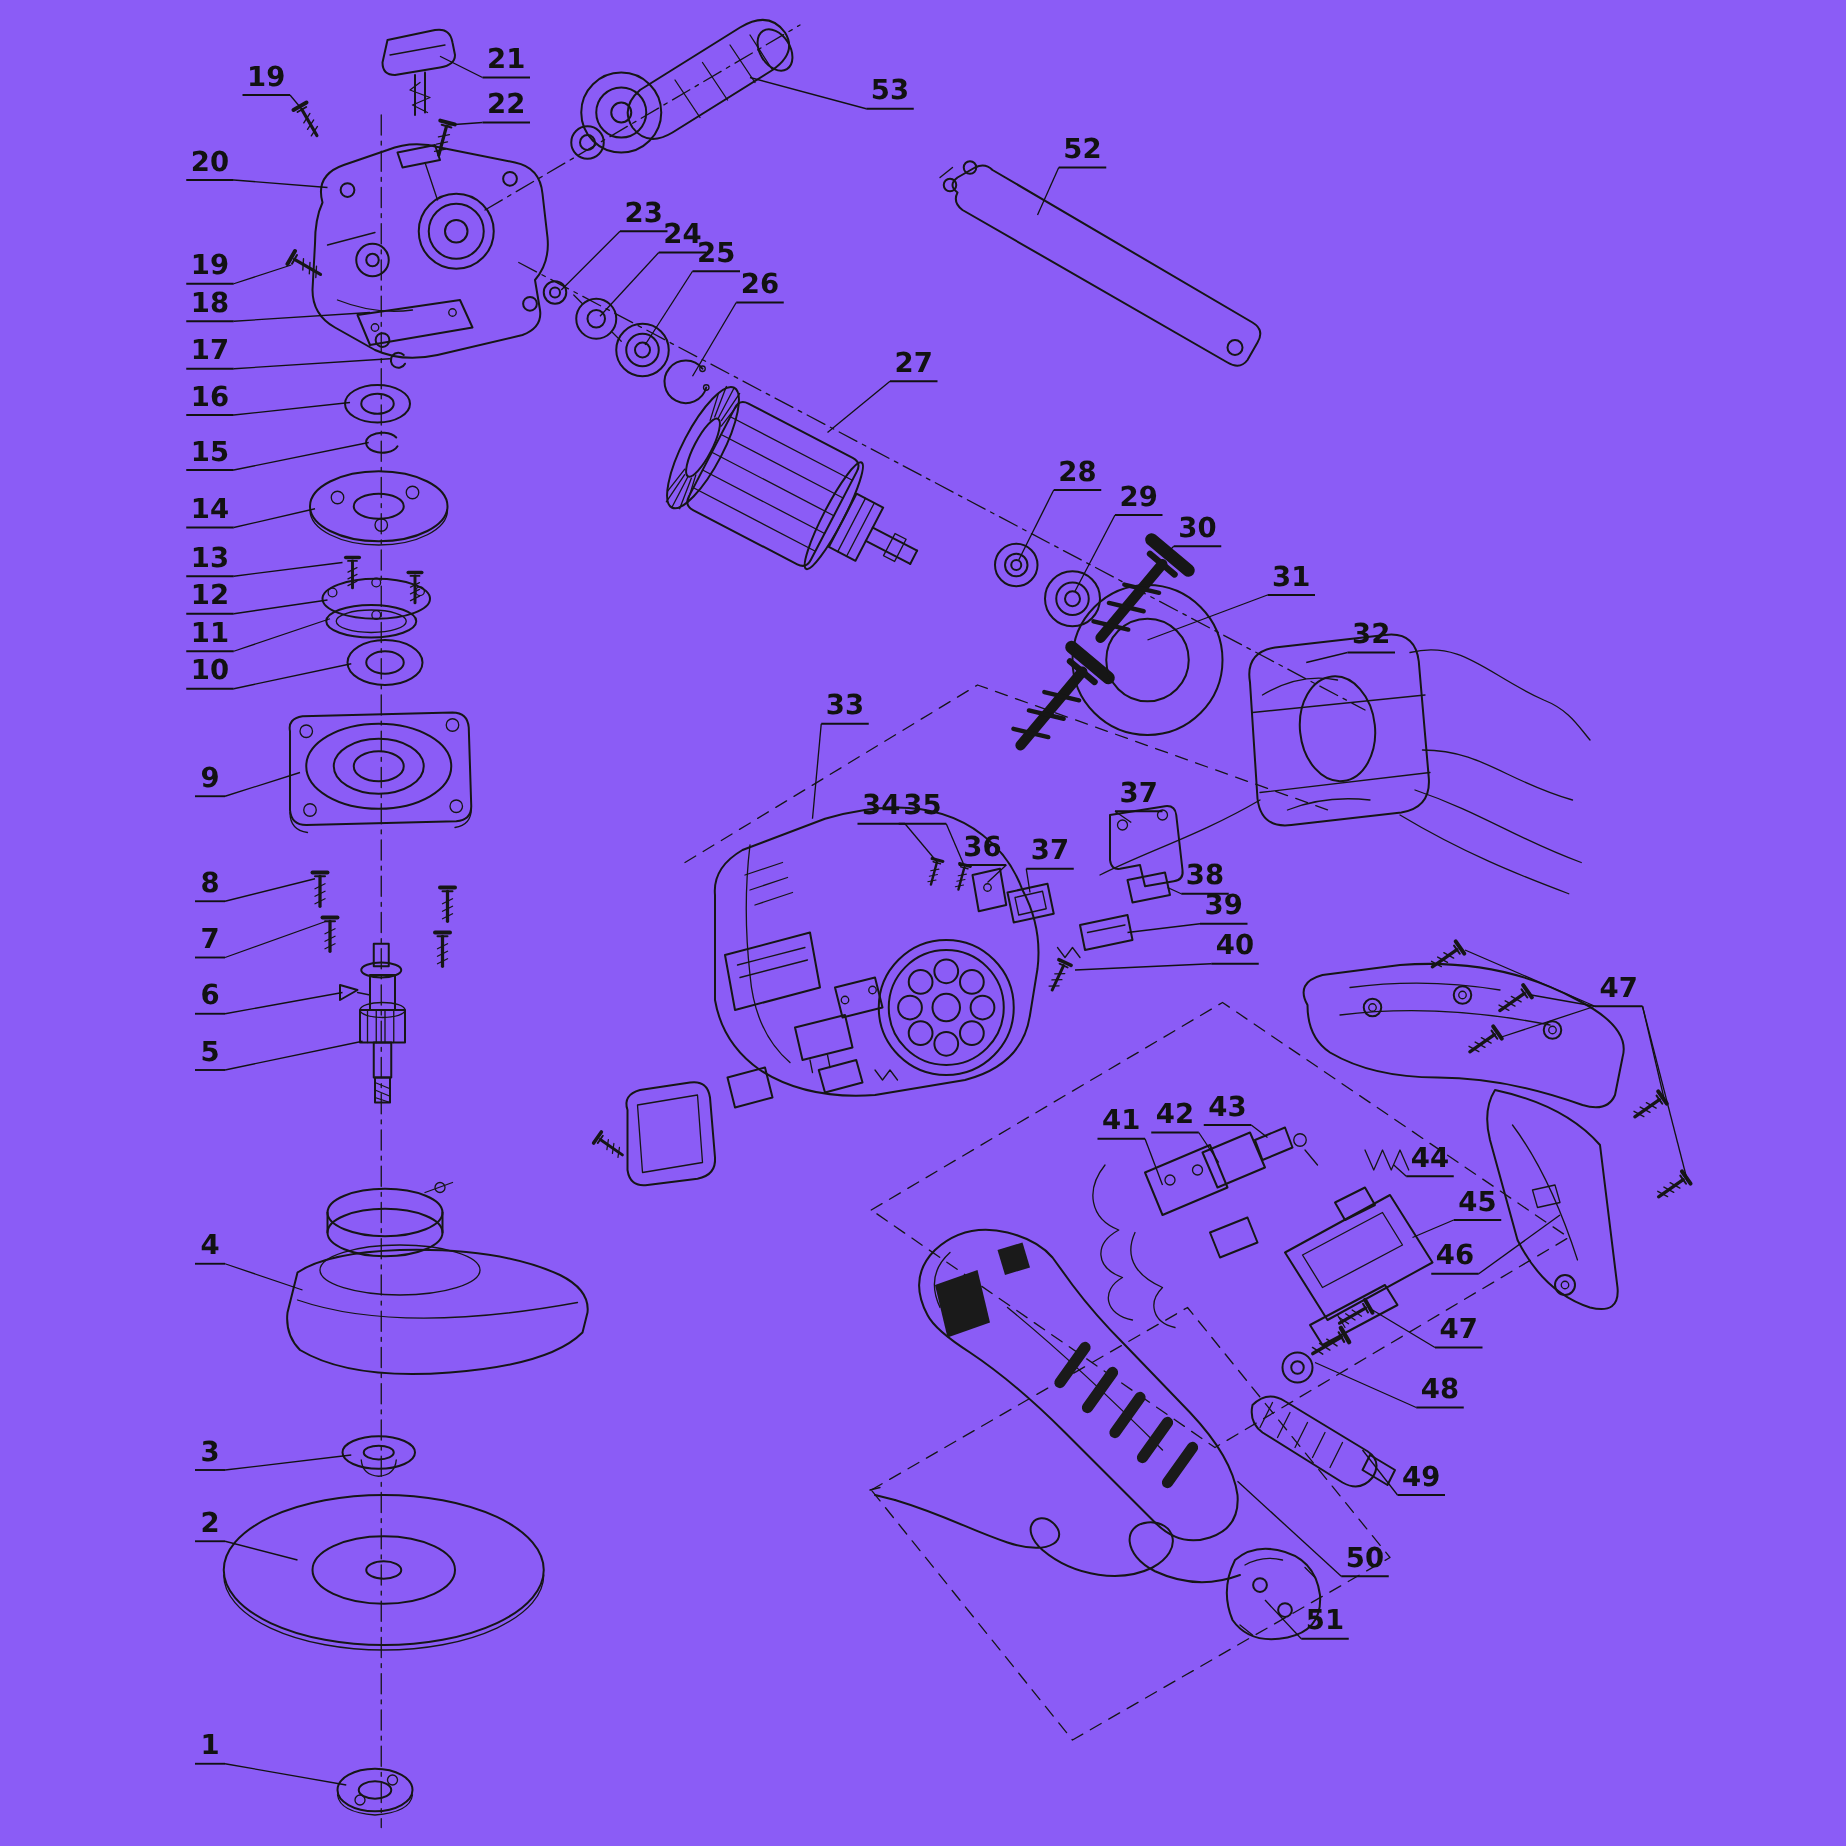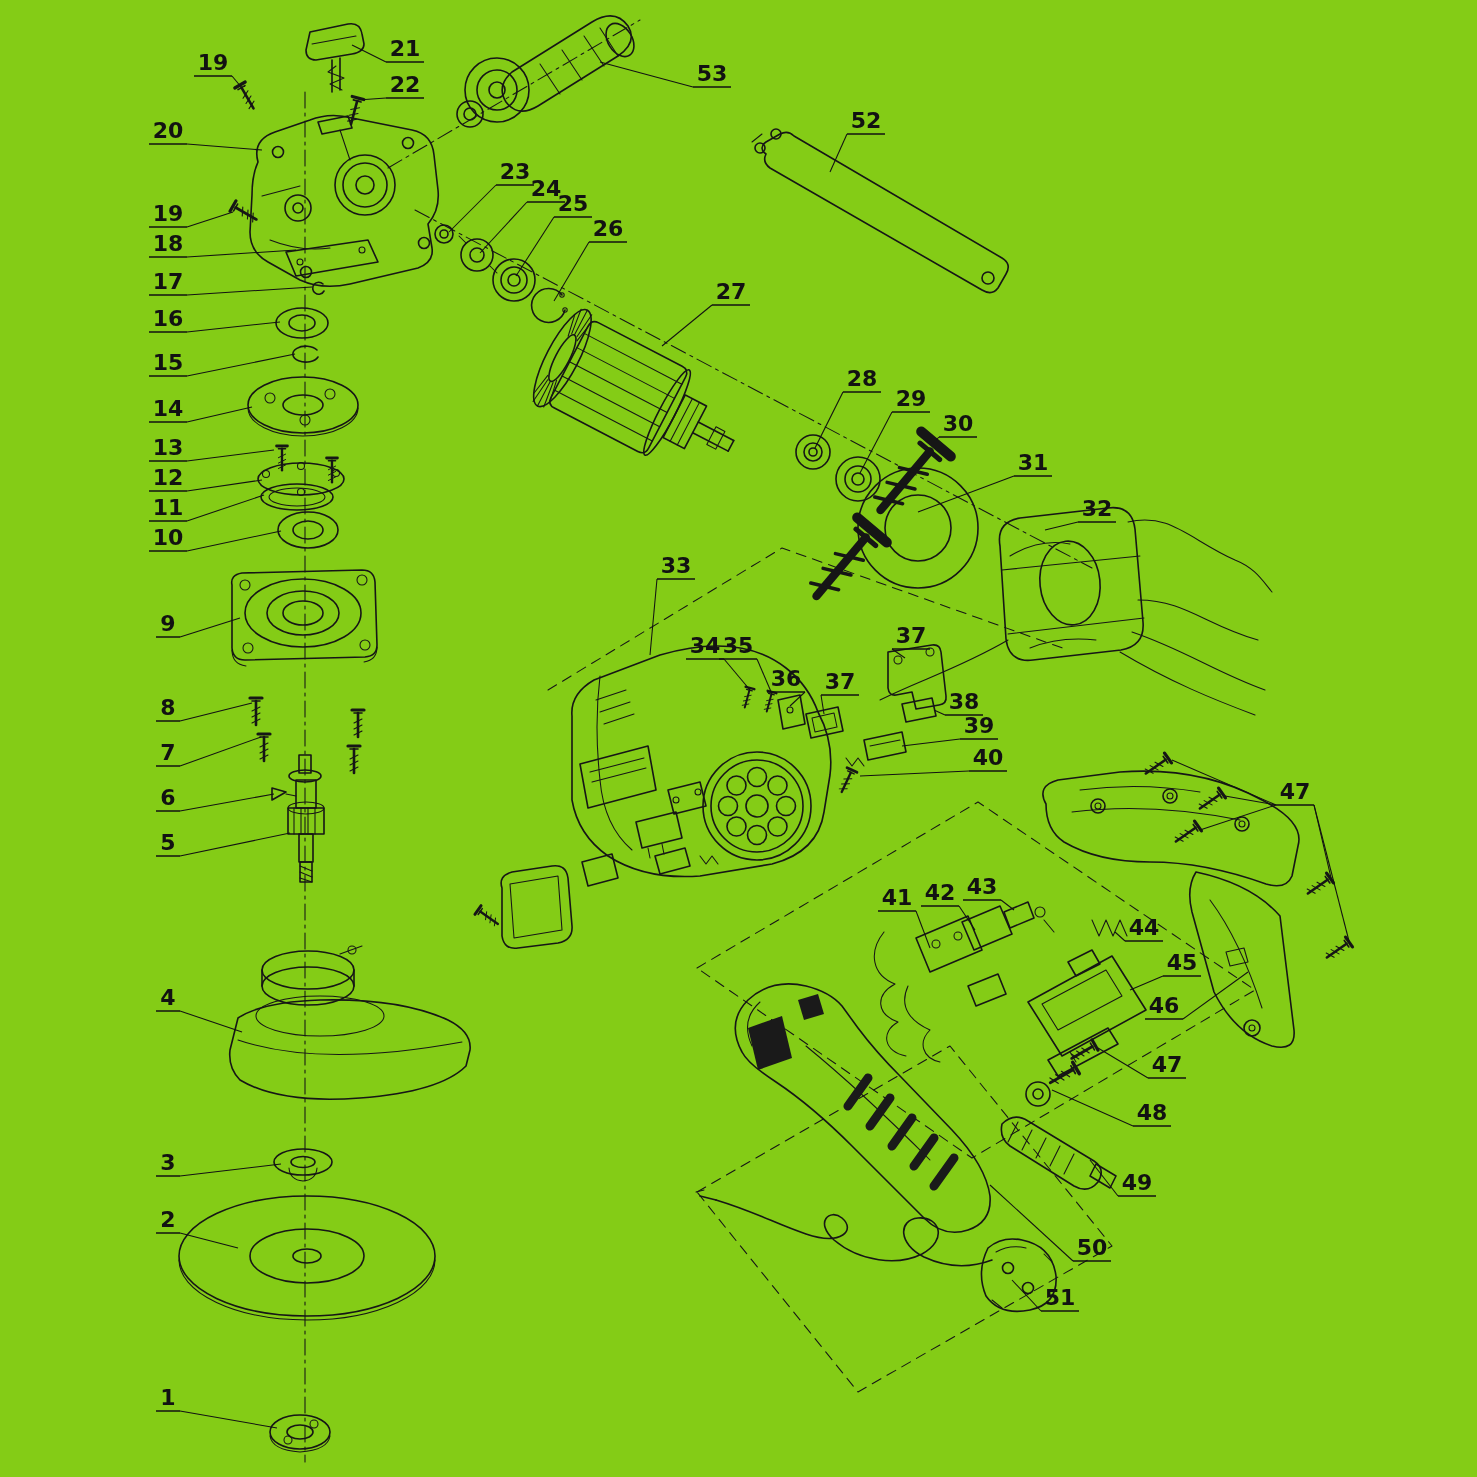--- a/index.html
+++ b/index.html
@@ -1,16 +1,16 @@
 <!DOCTYPE html>
 <html><head>
 <meta charset="utf-8">
 <style>
   html,body{margin:0;padding:0;background:#ffffff;}
-  .page{position:relative;width:1477px;height:1477px;background:#84cc16;overflow:hidden;
+  .page{position:relative;width:1477px;height:1477px;background:#8b5cf6;overflow:hidden;
         font-family:"DejaVu Sans",sans-serif;}
   svg{display:block;}
   .callout-num{font-family:"DejaVu Sans",sans-serif;font-size:22px;font-weight:bold;
                fill:#121212;text-anchor:middle;}
   .callout-underline{stroke:#121212;stroke-width:1.5;}
   .callout-leader{stroke:#121212;stroke-width:1.05;fill:none;}
   .art{stroke:#161616;fill:none;stroke-width:1.6;stroke-linecap:round;stroke-linejoin:round;}
   .thin{stroke-width:1.05;}
   .axis{stroke-dasharray:16 5 3 5;stroke-width:1.05;}
   .dash{stroke-dasharray:10 7;stroke-width:1.05;}

